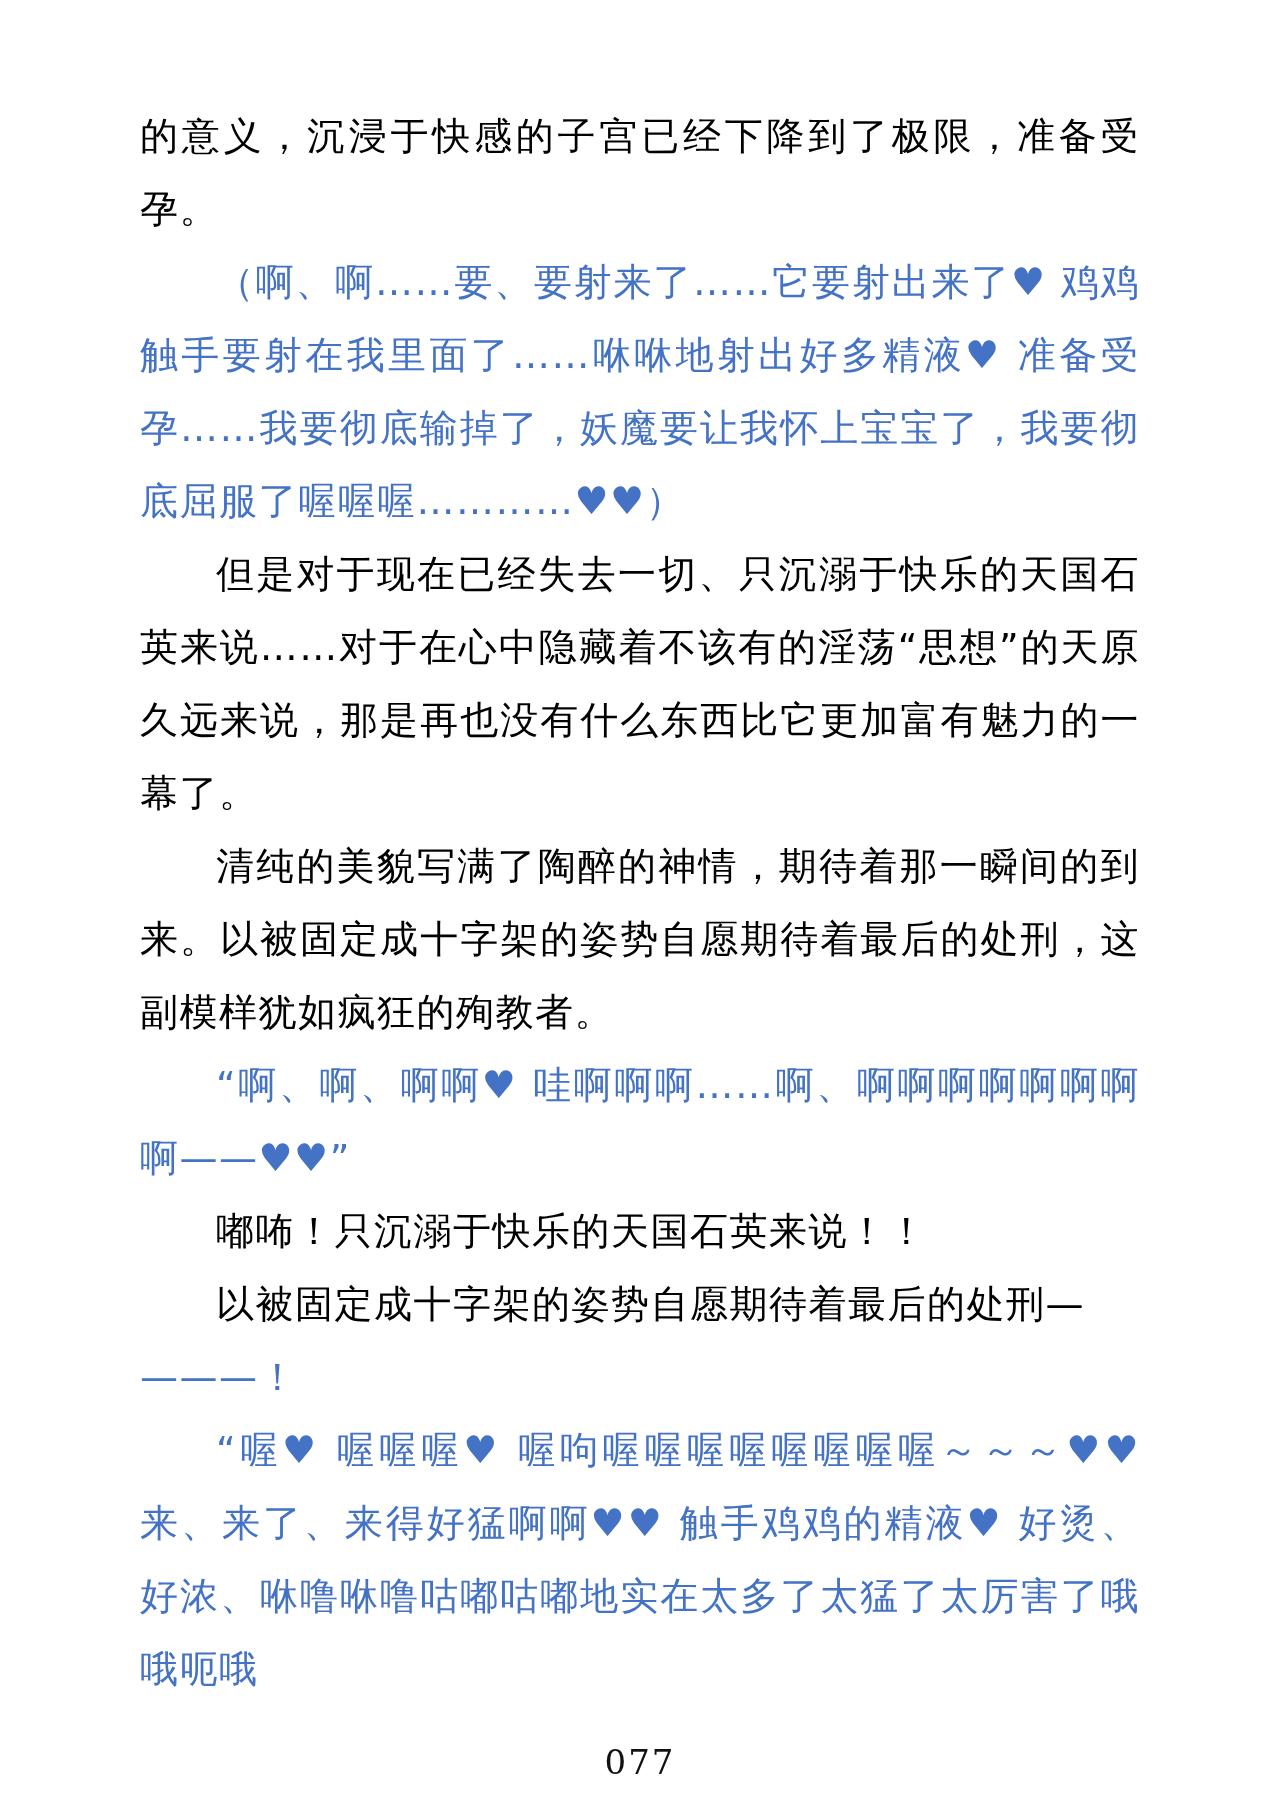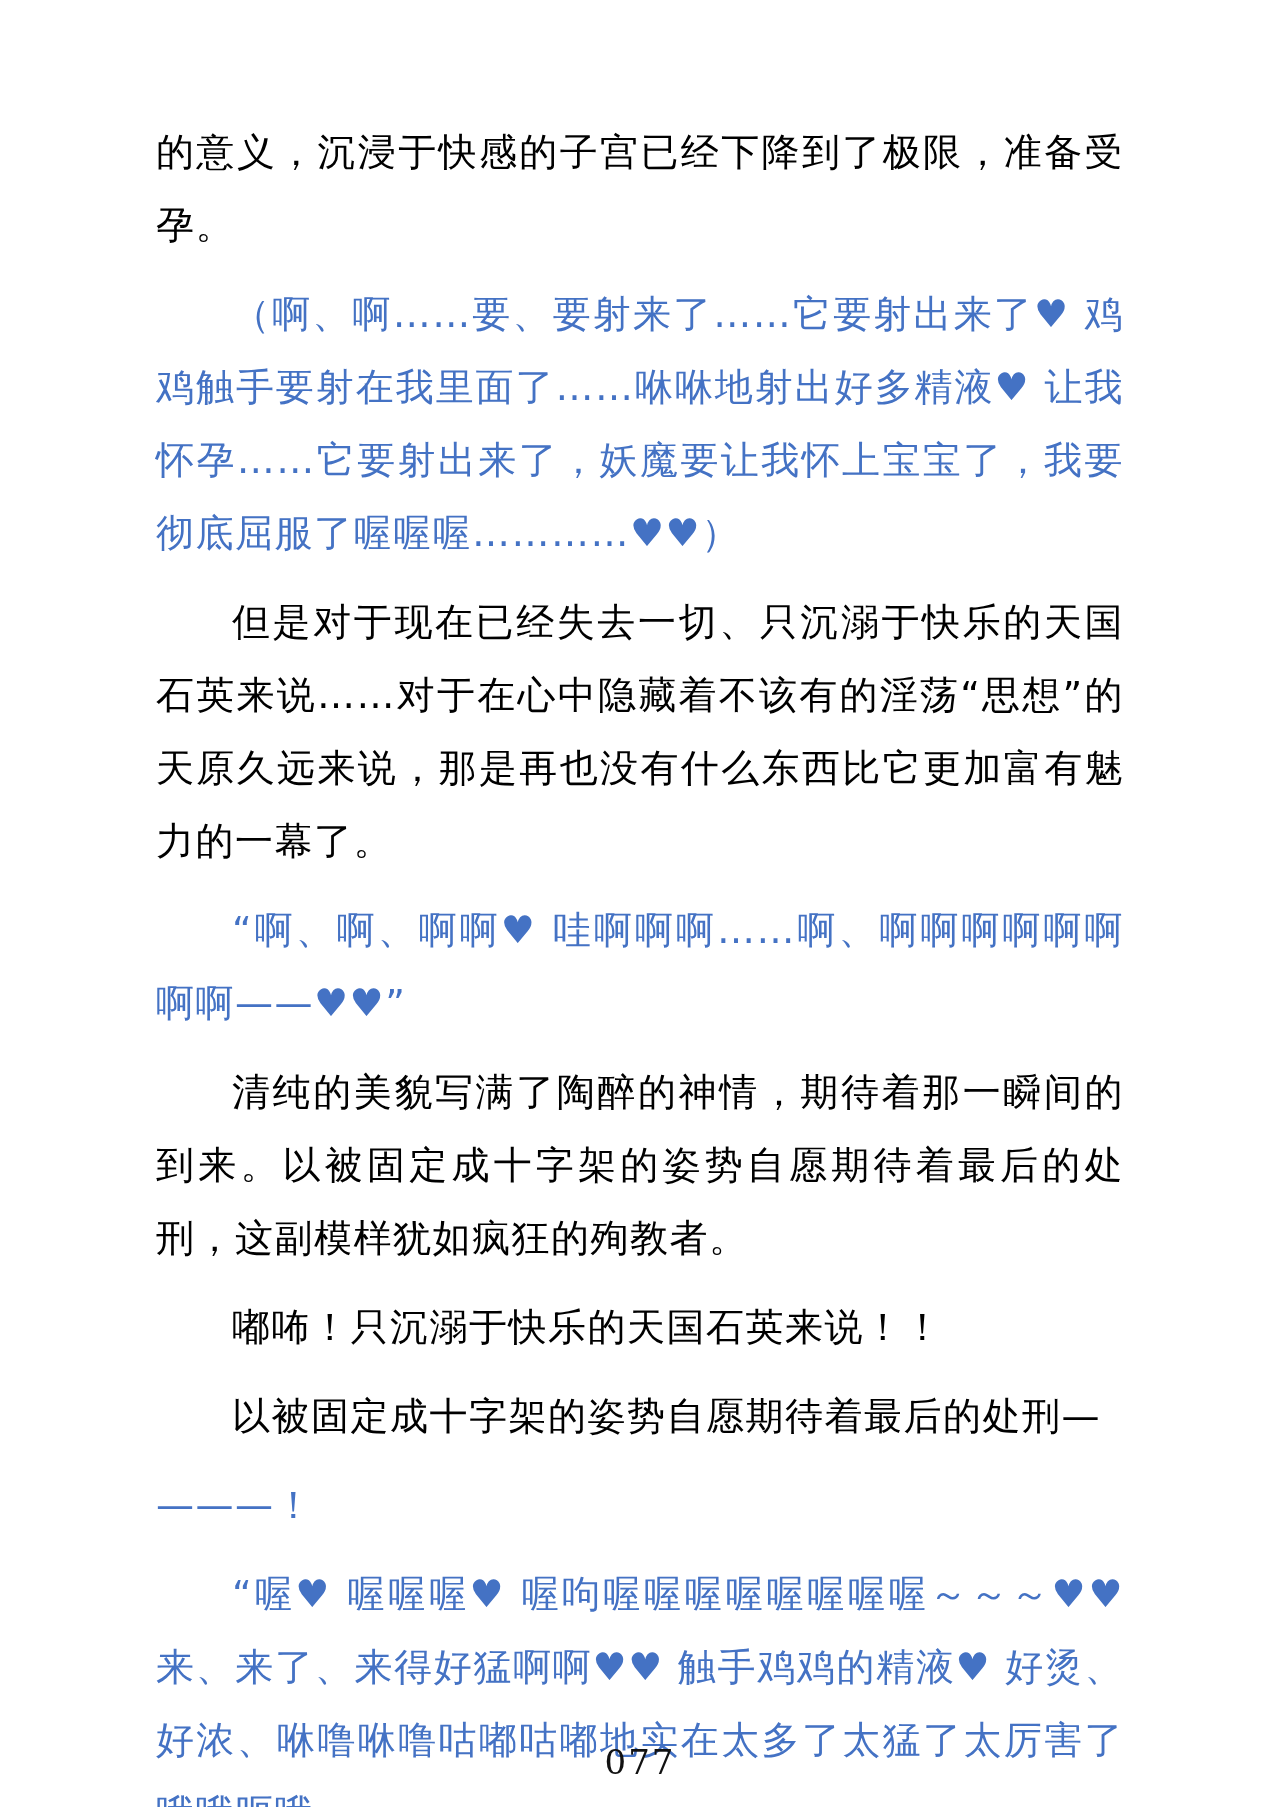--- a/index.html
+++ b/index.html
@@ -24,21 +24,21 @@
     top: 100px;
     width: 1000px;
     font-size: 38px;
     line-height: 73px;
     letter-spacing: 1.5px;
     color: var(--ink);
     text-align: justify;
     text-justify: inter-ideograph;
   }
   p.para {
-    margin: 16px;
+    margin: 0;
     padding: 0;
   }
   p.para.indent {
     text-indent: 2em;
   }
   p.para.blue {
     color: var(--accent);
   }
   .page-number {
     position: absolute;
@@ -51,23 +51,23 @@
     letter-spacing: 2px;
     color: #111111;
   }
 </style>
 </head>
 <body style="background: rgb(255, 255, 255);">
 
 <main class="page">
   <div class="page-text" id="page-text">
       <p class="para black">的意义，沉浸于快感的子宫已经下降到了极限，准备受孕。</p>
-      <p class="para blue indent">（啊、啊……要、要射来了……它要射出来了♥ 鸡鸡触手要射在我里面了……咻咻地射出好多精液♥ 让我怀孕……它要射出来了，妖魔要让我怀上宝宝了，我要彻底屈服了喔喔喔…………♥♥）</p>
+      <p class="para blue indent">（啊、啊……要、要射来了……它要射出来了♥ 鸡鸡触手要射在我里面了……咻咻地射出好多精液♥ 准备受孕……我要彻底输掉了，妖魔要让我怀上宝宝了，我要彻底屈服了喔喔喔…………♥♥）</p>
       <p class="para black indent">但是对于现在已经失去一切、只沉溺于快乐的天国石英来说……对于在心中隐藏着不该有的淫荡“思想”的天原久远来说，那是再也没有什么东西比它更加富有魅力的一幕了。</p>
+      <p class="para black indent">清纯的美貌写满了陶醉的神情，期待着那一瞬间的到来。以被固定成十字架的姿势自愿期待着最后的处刑，这副模样犹如疯狂的殉教者。</p>
       <p class="para blue indent">“啊、啊、啊啊♥ 哇啊啊啊……啊、啊啊啊啊啊啊啊啊——♥♥”</p>
-      <p class="para black indent">清纯的美貌写满了陶醉的神情，期待着那一瞬间的到来。以被固定成十字架的姿势自愿期待着最后的处刑，这副模样犹如疯狂的殉教者。</p>
       <p class="para black indent">嘟咘！只沉溺于快乐的天国石英来说！！</p>
       <p class="para black indent">以被固定成十字架的姿势自愿期待着最后的处刑—</p>
       <p class="para blue">———！</p>
       <p class="para blue indent">“喔♥ 喔喔喔♥ 喔呴喔喔喔喔喔喔喔喔～～～♥♥ 来、来了、来得好猛啊啊♥♥ 触手鸡鸡的精液♥ 好烫、好浓、咻噜咻噜咕嘟咕嘟地实在太多了太猛了太厉害了哦哦呃哦</p>
     </div>
   <div class="page-number">077</div>
 </main>
 
 </body></html>

